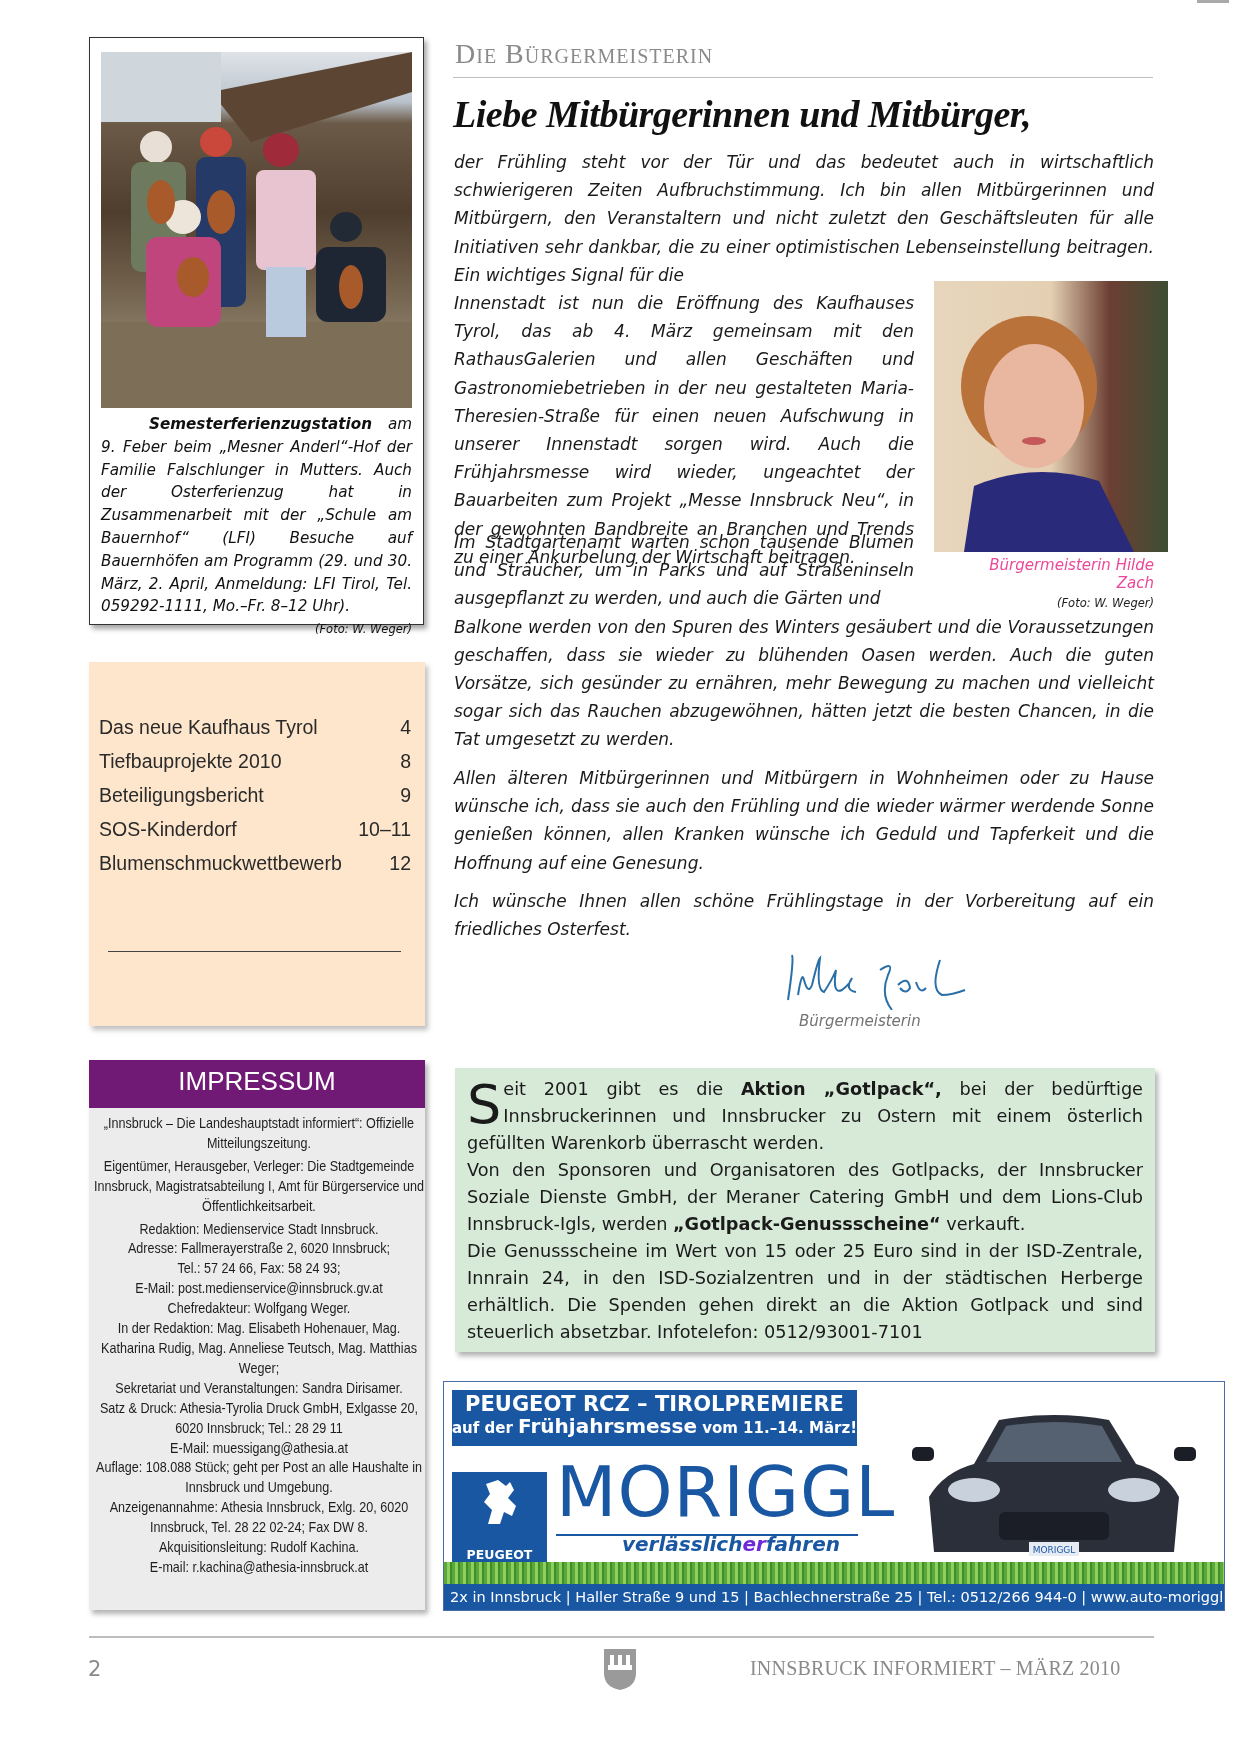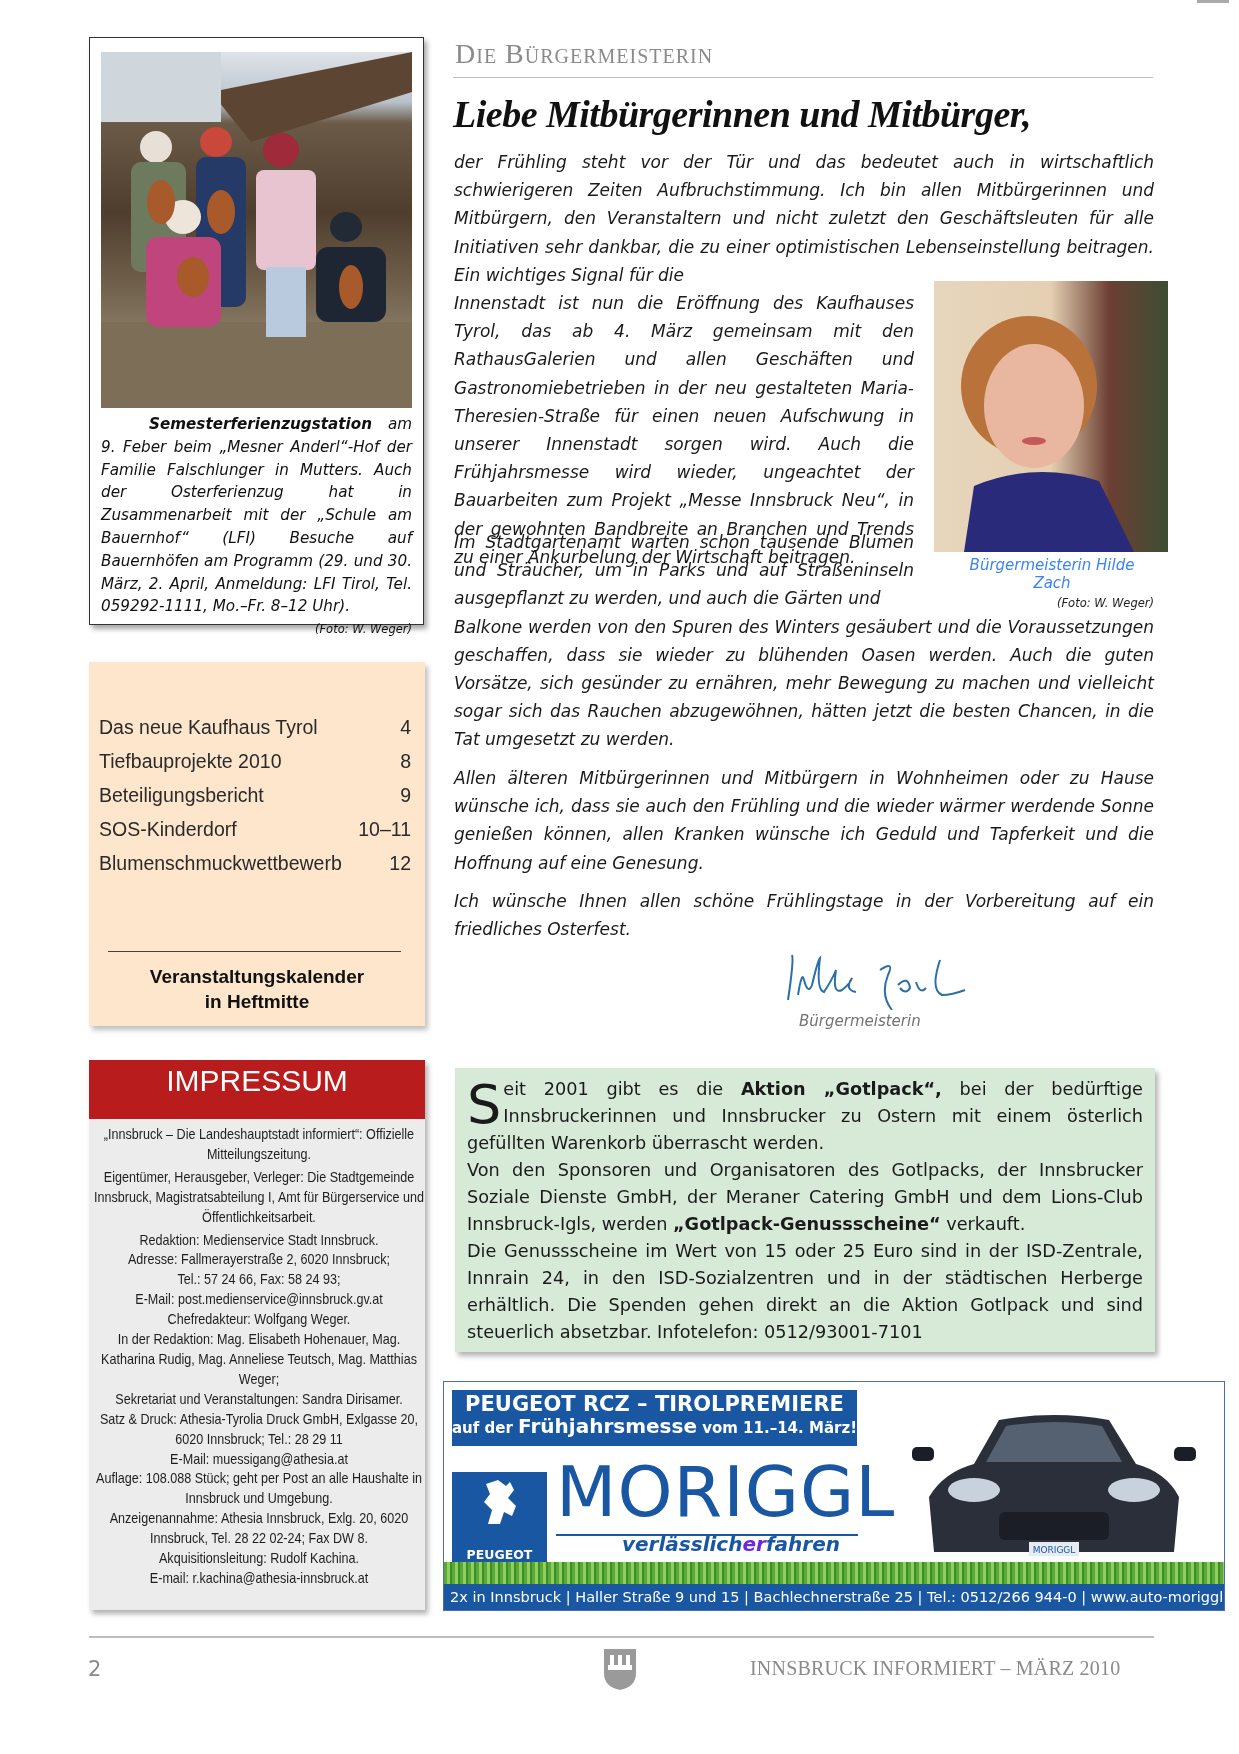--- a/index.html
+++ b/index.html
@@ -13,34 +13,34 @@
   .caption b{font-style:italic;font-weight:bold;margin-left:48px;}
   .foto-credit{font-size:11.5px;float:right;}
   
   #inhalt{left:89px;top:662px;width:336px;height:364px;background:#fde6cc;box-shadow:3px 4px 5px rgba(0,0,0,0.25);}
   #inhalt-head{height:41px;background:#e8780f;color:#fff;font-size:26px;text-align:center;line-height:42px;letter-spacing:0.5px;}
   .toc-row{position:absolute;left:10px;right:14px;font-size:19.5px;color:#2a2a2a;display:flex;justify-content:space-between;}
   #inhalt-rule{position:absolute;left:19px;right:24px;top:289px;border-top:1.5px solid #444;}
   #inhalt-foot{position:absolute;left:0;right:0;top:302px;text-align:center;font-weight:bold;font-size:19px;line-height:25px;color:#111;}
   
   #impressum{left:89px;top:1060px;width:336px;height:550px;background:#ececec;box-shadow:3px 4px 5px rgba(0,0,0,0.3);}
-  #impressum-head{height:59px;background:#b91c1c;color:#fff;font-size:30px;text-align:center;line-height:42px;}
+  #impressum-head{height:48px;background:#701a75;color:#fff;font-size:26px;text-align:center;line-height:42px;}
   #impressum-body{padding:6px 2px 0 2px;text-align:center;font-family:"Liberation Sans",sans-serif;font-size:14.3px;line-height:19.9px;color:#1e1e1e;transform:scaleX(0.88);transform-origin:center top;width:382px;margin-left:-23px;}
   #impressum-body p{margin:0 0 3px 0;}
   
   #section-title{left:455px;top:38px;font-family:"Liberation Serif",serif;color:#8a8a8a;font-size:28px;letter-spacing:1px;font-variant:small-caps;}
   #section-rule{left:453px;top:77px;width:700px;border-top:1.5px solid #bdbdbd;}
   #greeting{left:453px;top:92px;font-family:"Liberation Serif",serif;font-style:italic;font-weight:bold;font-size:38px;color:#111;letter-spacing:-0.5px;}
   .body-text{font-family:"DejaVu Sans",sans-serif;font-style:italic;font-size:17px;line-height:28.2px;color:#1a1a1a;text-align:justify;}
   #para1{left:454px;top:148px;width:700px;}
   #para1 .narrow{display:block;width:460px;}
   #portrait{left:934px;top:281px;width:234px;height:271px;overflow:hidden;
     background:linear-gradient(90deg,#e7d6bd 0%,#e4cfb2 50%,#6c3f33 75%,#3d4e33 100%);}
   #portrait-caption{left:934px;top:556px;width:220px;text-align:right;}
-  #portrait-name{font-family:"DejaVu Sans",sans-serif;font-style:italic;font-size:15px;color:#3b82f6;text-align:center;margin-left:16px;}
+  #portrait-name{font-family:"DejaVu Sans",sans-serif;font-style:italic;font-size:15px;color:#ec4899;text-align:right;margin-left:16px;}
   #portrait-credit{font-family:"DejaVu Sans",sans-serif;font-style:italic;font-size:11.5px;color:#222;margin-top:4px;}
   #para2{left:454px;top:528px;width:700px;}
   #para2 .narrow{display:block;width:460px;}
   #para3{left:454px;top:764px;width:700px;}
   #para4{left:454px;top:887px;width:700px;}
   #signature{left:780px;top:940px;}
   #sig-title{left:799px;top:1012px;font-family:"DejaVu Sans",sans-serif;font-style:italic;font-size:15px;color:#737373;}
   
   #gotlpack{left:455px;top:1068px;width:700px;height:284px;background:#d7ead8;box-shadow:3px 4px 5px rgba(0,0,0,0.3);}
   #gotlpack-text{position:absolute;left:12px;top:8px;right:12px;font-family:"DejaVu Sans",sans-serif;font-size:17.7px;line-height:27px;color:#1a1a1a;text-align:justify;}
@@ -118,24 +118,20 @@
   </div>
   <div class="toc-row" style="top:156px">
     <span>SOS-Kinderdorf</span>
     <span>10–11</span>
   </div>
   <div class="toc-row" style="top:190px">
     <span>Blumenschmuckwettbewerb</span>
     <span>12</span>
   </div>
   <div id="inhalt-rule"></div>
-  <div id="inhalt-foot">
-    <div>Veranstaltungskalender</div>
-    <div>in Heftmitte</div>
-  </div>
 </div>
 
 <div class="abs" id="impressum">
   <div id="impressum-head">IMPRESSUM</div>
   <div id="impressum-body">
     <p>„Innsbruck – Die Landeshauptstadt informiert“: Offizielle Mitteilungszeitung.</p>
     <p>Eigentümer, Herausgeber, Verleger: Die Stadtgemeinde Innsbruck, Magistratsabteilung I, Amt für Bürgerservice und Öffentlichkeitsarbeit.</p>
     <div>Redaktion: Medienservice Stadt Innsbruck.</div>
     <div>Adresse: Fallmerayerstraße 2, 6020 Innsbruck;</div>
     <div>Tel.: 57 24 66, Fax: 58 24 93;</div>

